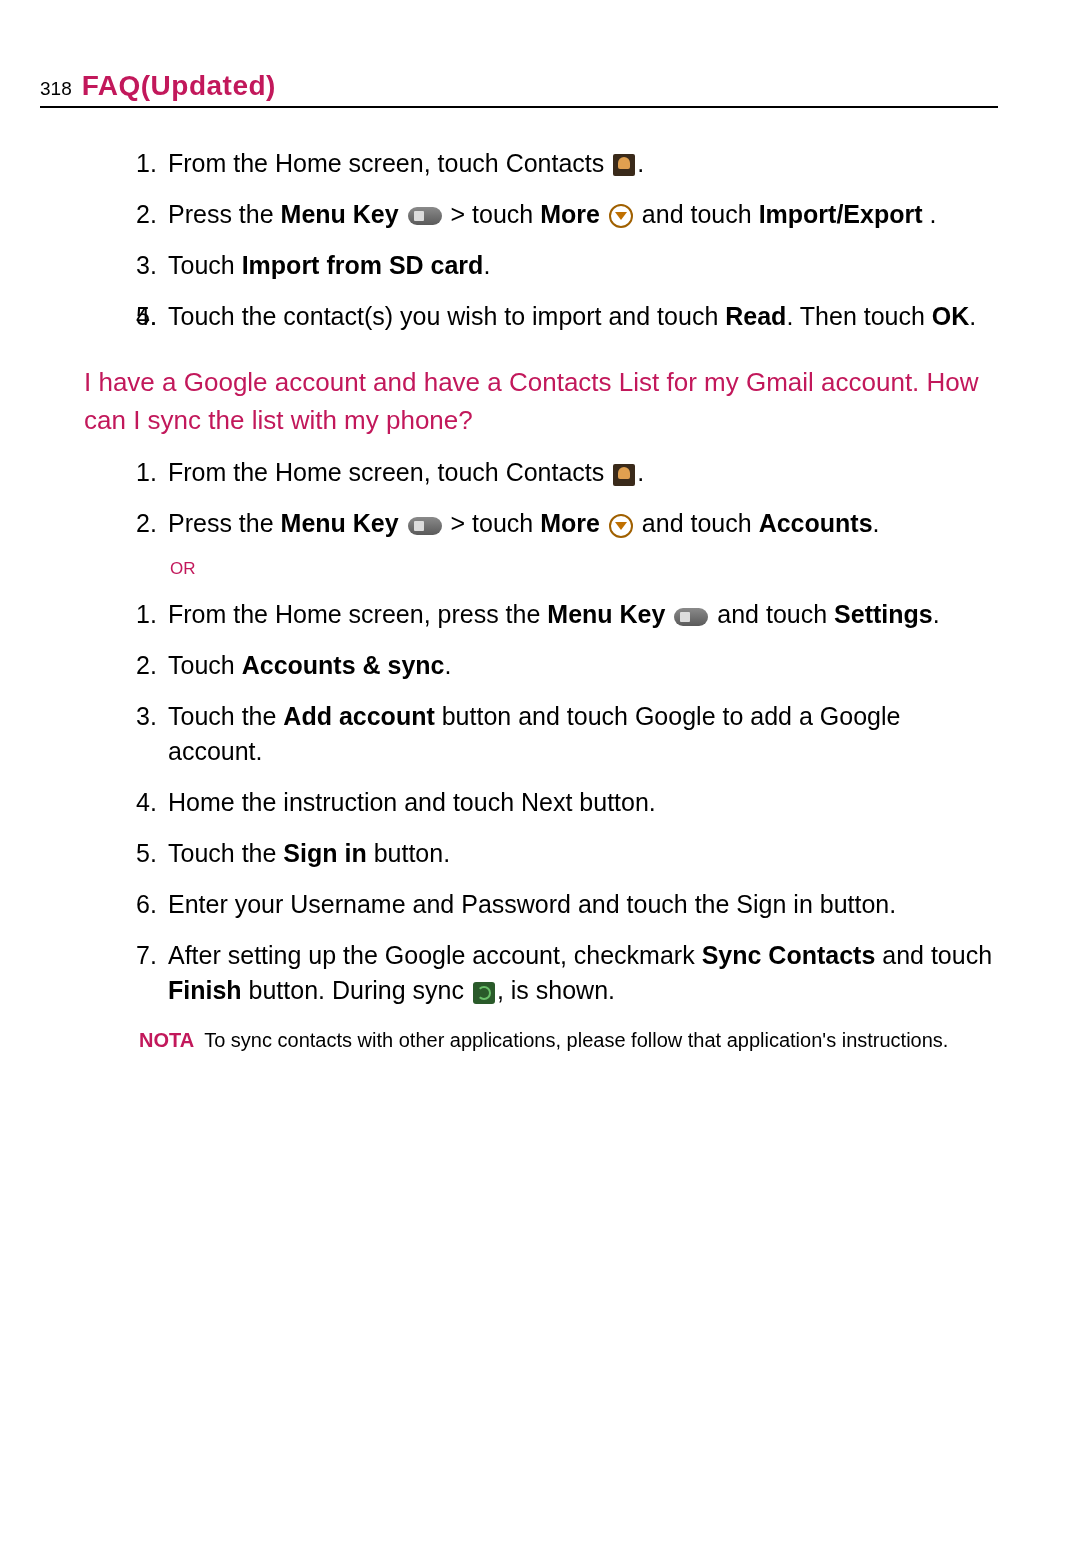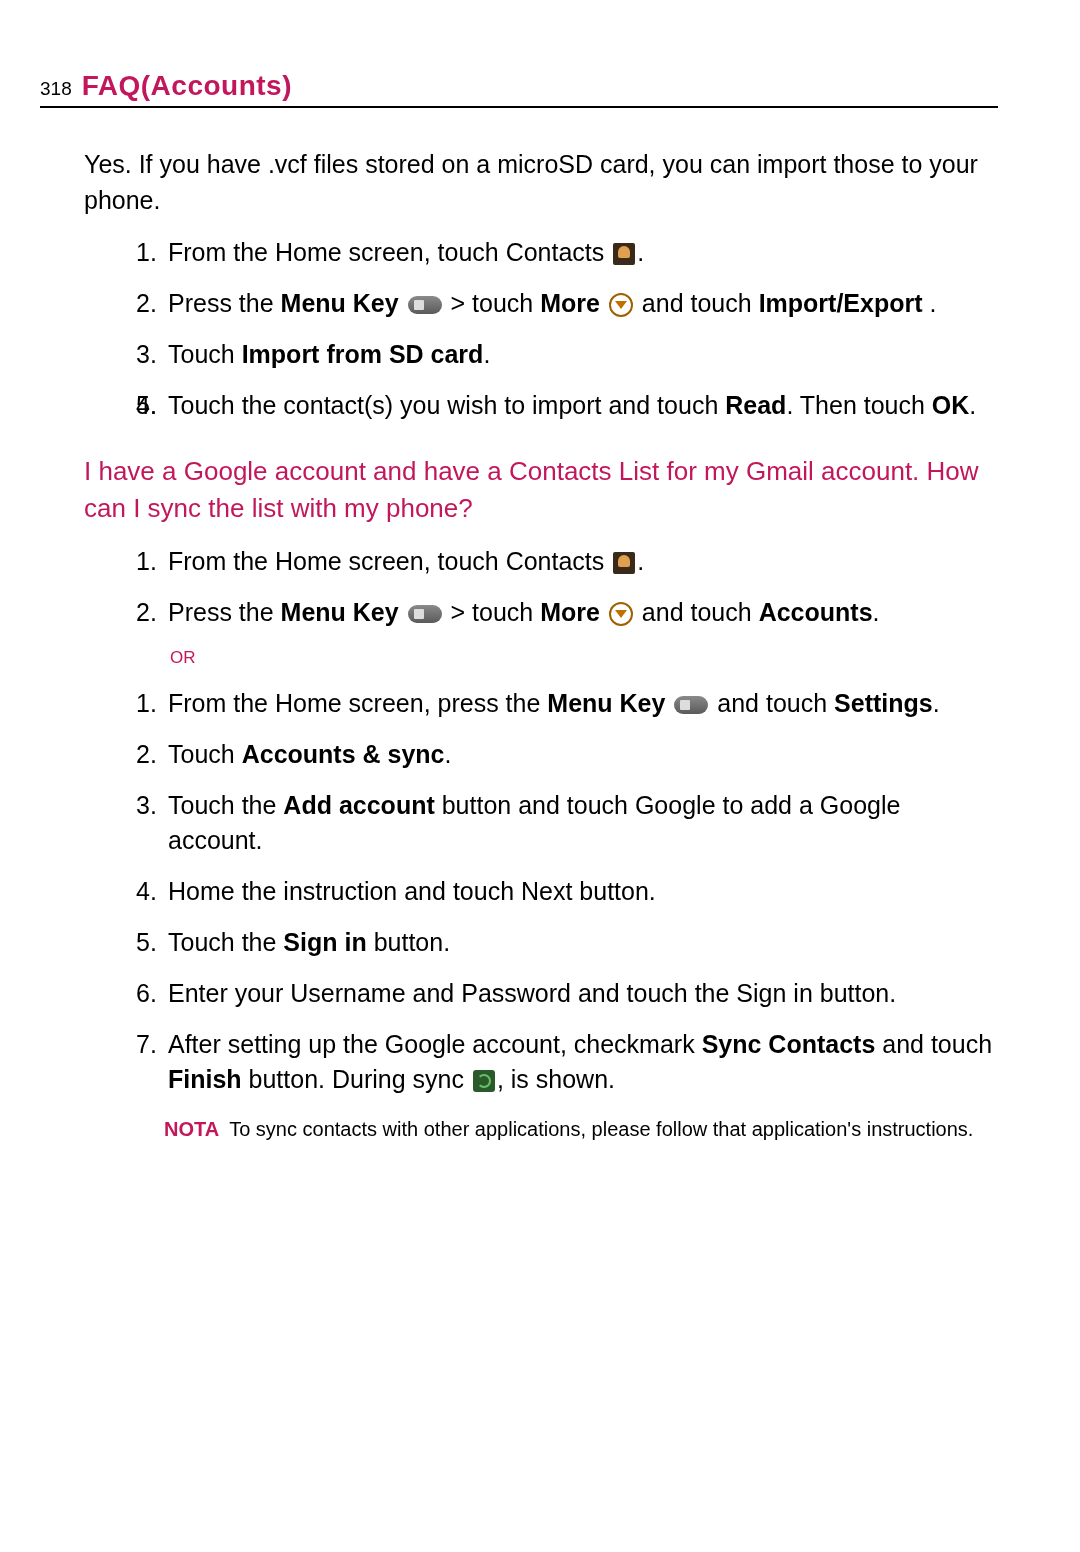--- a/index.html
+++ b/index.html
@@ -70,21 +70,21 @@
     top: 0;
   }
   .bold { font-weight: 700; margin-top: 26px; }
   .or-label {
     font-size: 17px;
     font-weight: 500;
     color: #c2185b;
     margin: 18px 0 18px 86px;
   }
   .note-block {
-    margin: 18px 0 0 80px;
+    margin: 18px 0 0 55px;
     font-size: 20px;
     line-height: 1.4;
     display: flex;
     align-items: flex-start;
     gap: 10px;
     justify-content: flex-end;
   }
   .note-label {
     font-weight: 700;
     color: #c2185b;
@@ -158,26 +158,25 @@
     border-left-color: transparent;
   }
 </style>
 </head>
 <body>
 
 <div class="page">
 
   <div class="header">
     <span class="page-number">318</span>
-    <span class="section-title">FAQ(Accounts)</span>
+    <span class="section-title">FAQ(Updated)</span>
   </div>
 
   <div class="content">
 
-    <p class="answer-intro">Yes. If you have .vcf files stored on a microSD card, you can import those to your phone.</p>
     <ol class="steps">
       <li>
         <span class="num">1.</span>
         <span>From the Home screen, touch Contacts </span><span class="icon icon-contacts"></span><span>.</span>
       </li>
       <li>
         <span class="num">2.</span>
         <span>Press the </span><span class="bold">Menu Key</span> <span class="icon icon-menukey"></span><span>  &gt; touch </span><span class="bold">More</span> <span class="icon icon-more"></span><span> and touch </span><span class="bold">Import/Export</span><span> .</span>
       </li>
       <li>

